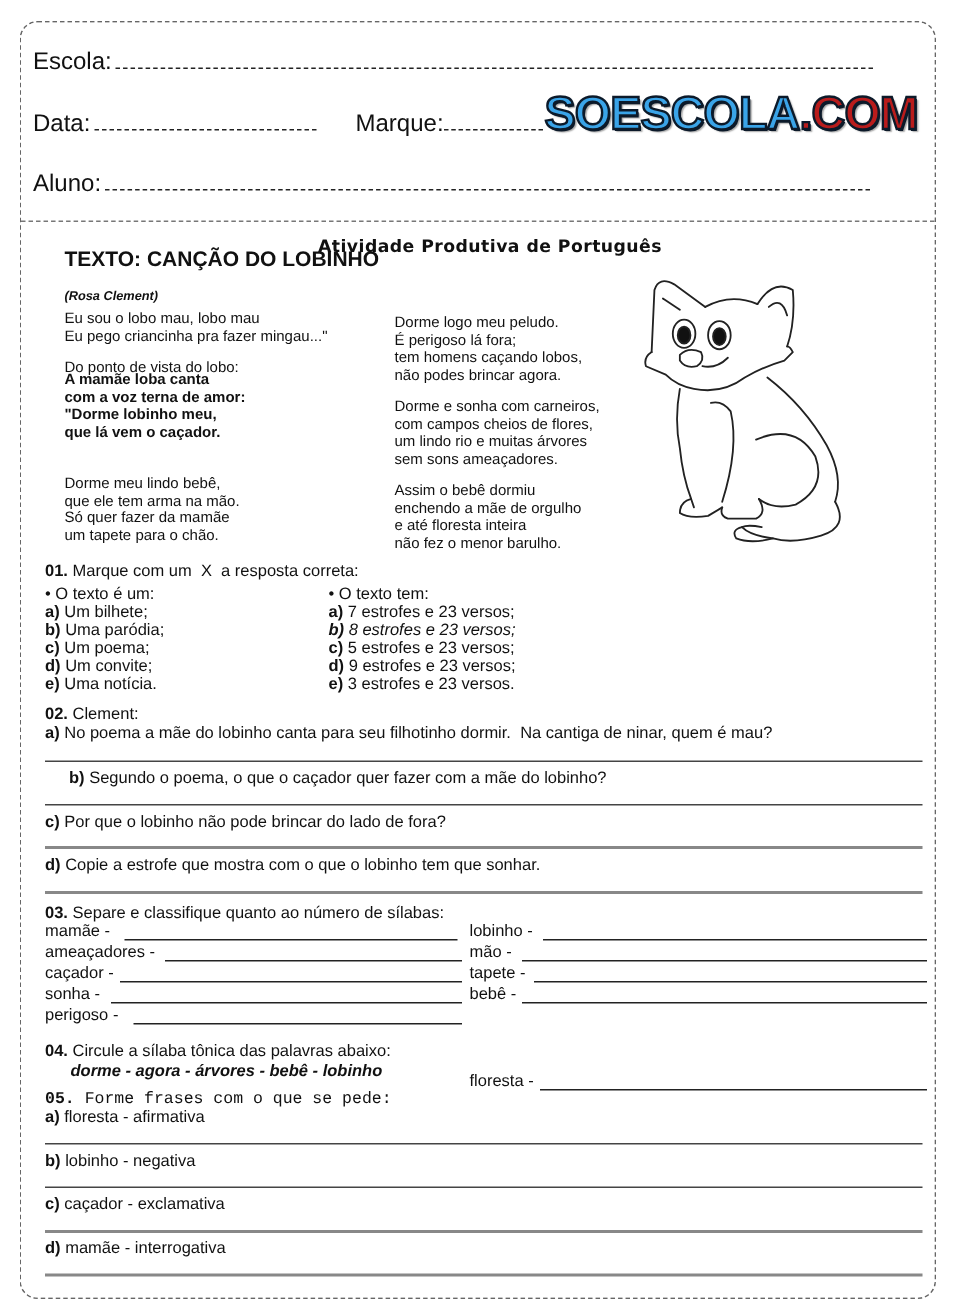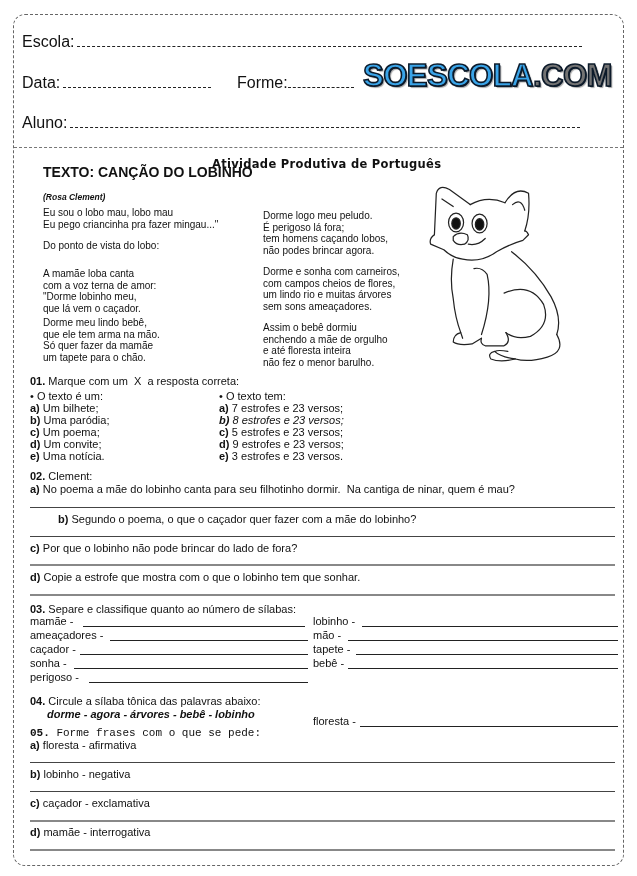--- a/index.html
+++ b/index.html
@@ -2,21 +2,21 @@
 <html><head>
 <meta charset="utf-8">
 <style>
   html,body{margin:0;padding:0;background:#fff;}
   body{width:637px;height:876px;position:relative;overflow:hidden;font-family:"Liberation Sans",sans-serif;color:#111;}
   .frame{position:absolute;left:13px;top:14px;width:611px;height:852px;border:1px dashed #666;border-radius:12px;box-sizing:border-box;}
   .hdr-divider{position:absolute;left:14px;top:147px;width:609px;border-top:1px dashed #777;}
   .hdr-line{position:absolute;font-size:16px;color:#111;display:flex;align-items:baseline;}
   .dots{display:inline-block;border-bottom:1px dashed #222;height:1px;margin-left:3px;}
   .logo{position:absolute;left:363px;top:60px;font-family:"Liberation Sans",sans-serif;font-weight:900;font-size:31px;letter-spacing:-0.5px;color:#3aa4e8;-webkit-text-stroke:1.6px #0c1a2a;text-shadow:1px 1px 0 #0c1a2a,2px 2px 1px rgba(0,0,0,.35);line-height:1;}
-  .logo .com{color:#737373;}
+  .logo .com{color:#b91c1c;}
   .title{position:absolute;left:212px;top:157px;font-family:"DejaVu Sans",sans-serif;font-weight:bold;font-size:11.5px;letter-spacing:.3px;}
   .text-title{position:absolute;left:43px;top:164px;font-weight:bold;font-size:14px;}
   .author{position:absolute;left:43px;top:192px;font-weight:bold;font-style:italic;font-size:8.5px;}
   .stanza{position:absolute;font-size:10px;line-height:11.5px;white-space:pre;}
   .wolf{position:absolute;left:425px;top:173px;width:160px;height:195px;}
   .q{position:absolute;font-size:11px;line-height:12.3px;white-space:pre;}
   .q b{font-weight:bold;}
   .ans-line{position:absolute;left:30px;width:585px;border-top:1px solid #444;}
   .ans-line.gray{border-top:2px solid #888;}
   .sy-row{position:absolute;font-size:11px;display:flex;align-items:flex-end;}
@@ -30,38 +30,38 @@
 
 <div class="hdr-line" style="left:22px;top:33px;">
   <span>Escola:</span>
   <span class="dots" style="width:505px;"></span>
 </div>
 <div class="hdr-line" style="left:22px;top:74px;">
   <span>Data:</span>
   <span class="dots" style="width:148px;"></span>
 </div>
 <div class="hdr-line" style="left:237px;top:74px;">
-  <span>Forme:</span>
+  <span>Marque:</span>
   <span class="dots" style="width:66px;margin-left:0;"></span>
 </div>
 <div class="logo"><span>SOESCOLA</span><span class="com">.COM</span></div>
 <div class="hdr-line" style="left:22px;top:114px;">
   <span>Aluno:</span>
   <span class="dots" style="width:510px;"></span>
 </div>
 <div class="hdr-divider"></div>
 
 <div class="title">Atividade Produtiva de Português</div>
 <div class="text-title">TEXTO: CANÇÃO DO LOBINHO</div>
 <div class="author">(Rosa Clement)</div>
 
 <div class="stanza" style="left:43px;top:207px;">Eu sou o lobo mau, lobo mau
 Eu pego criancinha pra fazer mingau..."</div>
 <div class="stanza" style="left:43px;top:240px;">Do ponto de vista do lobo:</div>
-<div class="stanza" style="left:43px;top:268px;">A mamãe loba canta
+<div class="stanza" style="left:43px;top:248px;font-weight:bold;">A mamãe loba canta
 com a voz terna de amor:
 "Dorme lobinho meu,
 que lá vem o caçador.</div>
 <div class="stanza" style="left:43px;top:317px;">Dorme meu lindo bebê,
 que ele tem arma na mão.
 Só quer fazer da mamãe
 um tapete para o chão.</div>
 
 <div class="stanza" style="left:263px;top:210px;">Dorme logo meu peludo.
 É perigoso lá fora;
@@ -118,21 +118,21 @@
 <div class="q" style="left:219px;top:390px;">• O texto tem:</div>
 <div class="q" style="left:219px;top:402px;"><b>a)</b> <span>7 estrofes e 23 versos;</span></div>
 <div class="q" style="left:219px;top:414px;font-style:italic;"><b>b)</b> <span>8 estrofes e 23 versos;</span></div>
 <div class="q" style="left:219px;top:426px;"><b>c)</b> <span>5 estrofes e 23 versos;</span></div>
 <div class="q" style="left:219px;top:438px;"><b>d)</b> <span>9 estrofes e 23 versos;</span></div>
 <div class="q" style="left:219px;top:450px;"><b>e)</b> <span>3 estrofes e 23 versos.</span></div>
 
 <div class="q" style="left:30px;top:470px;"><b>02.</b> <span>Clement:</span></div>
 <div class="q" style="left:30px;top:483px;"><b>a)</b> <span>No poema a mãe do lobinho canta para seu filhotinho dormir.  Na cantiga de ninar, quem é mau?</span></div>
 <div class="ans-line" style="top:507px;"></div>
-<div class="q" style="left:30px;top:513px;padding-left:28px;"><b>b)</b> <span>Segundo o poema, o que o caçador quer fazer com a mãe do lobinho?</span></div>
+<div class="q" style="left:18px;top:513px;padding-left:28px;"><b>b)</b> <span>Segundo o poema, o que o caçador quer fazer com a mãe do lobinho?</span></div>
 <div class="ans-line" style="top:536px;"></div>
 <div class="q" style="left:30px;top:542px;"><b>c)</b> <span>Por que o lobinho não pode brincar do lado de fora?</span></div>
 <div class="ans-line gray" style="top:564px;"></div>
 <div class="q" style="left:30px;top:571px;"><b>d)</b> <span>Copie a estrofe que mostra com o que o lobinho tem que sonhar.</span></div>
 <div class="ans-line gray" style="top:594px;"></div>
 
 <div class="q" style="left:30px;top:603px;"><b>03.</b> <span>Separe e classifique quanto ao número de sílabas:</span></div>
 <div class="sy-row" style="left:30px;top:615px;">
     <span>mamãe -</span>
     <span class="sy-blank" style="width:222px;margin-left:auto;position:absolute;left:53px;"></span>

